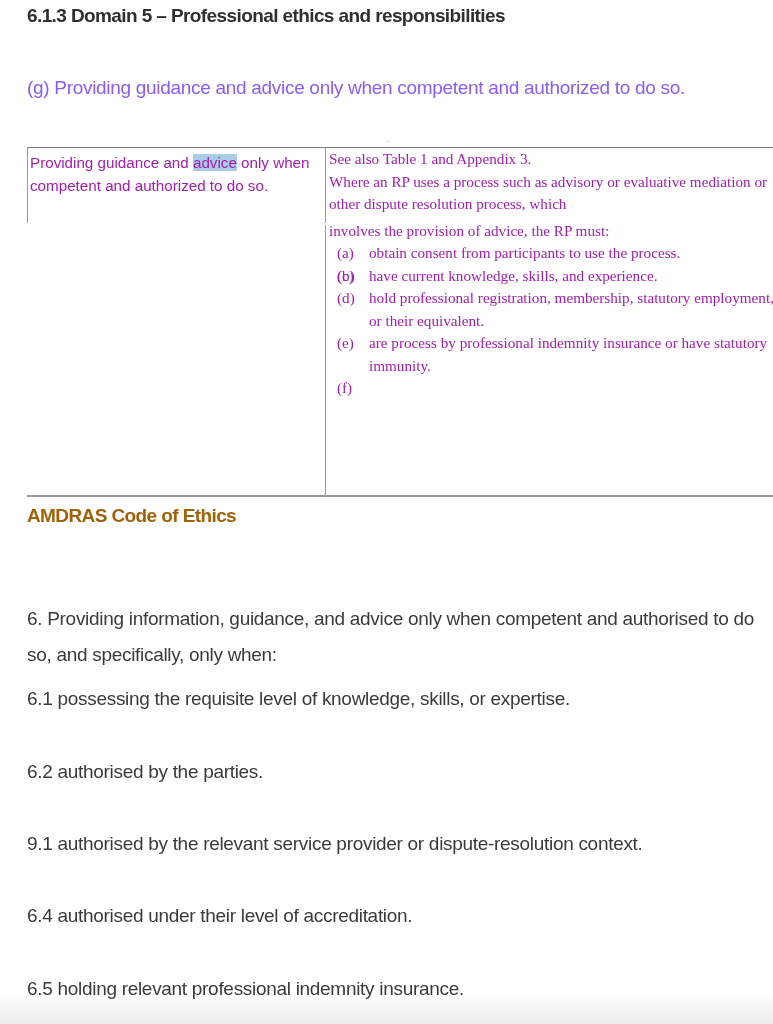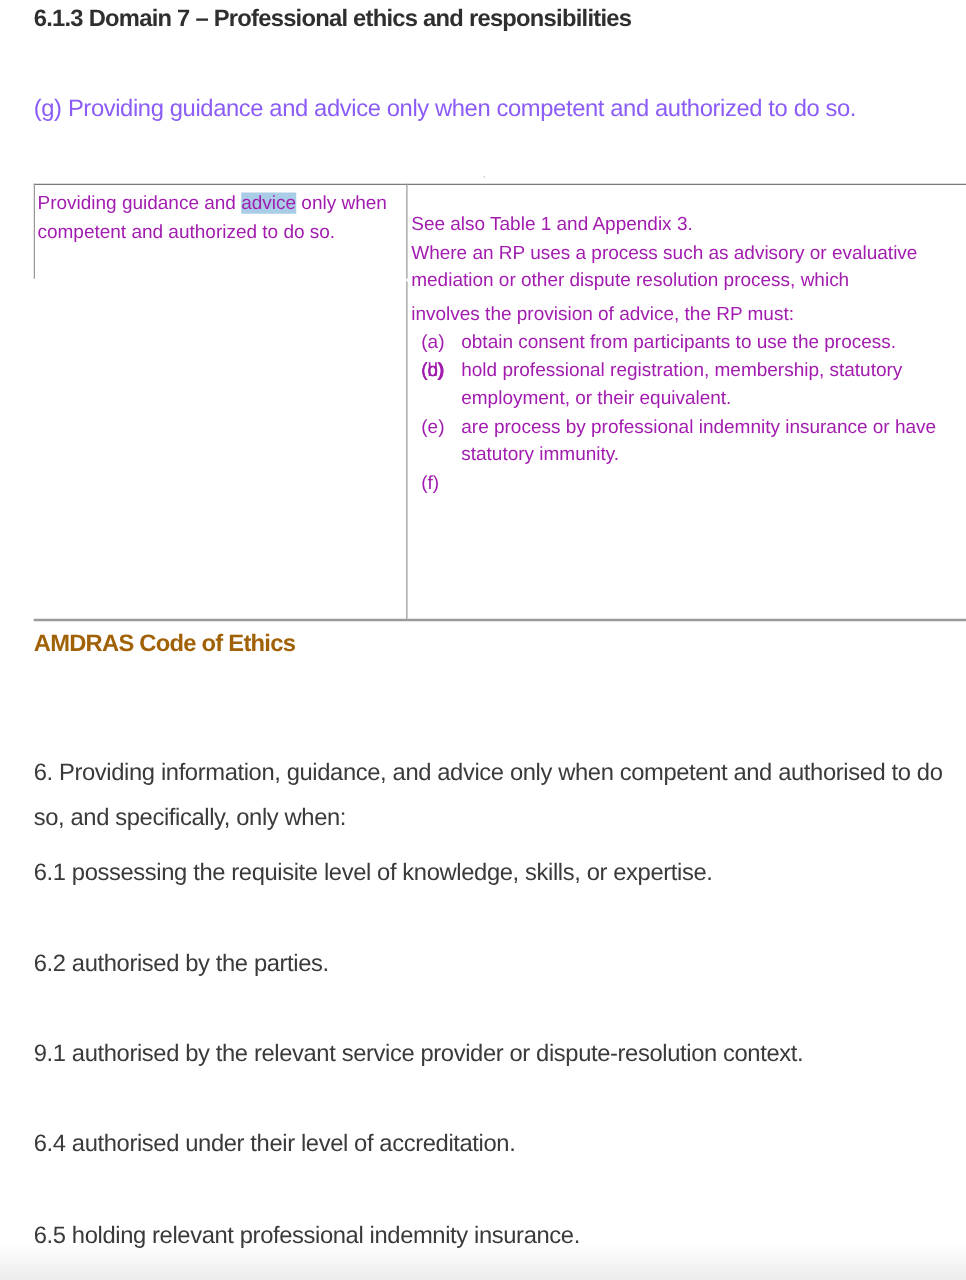--- a/index.html
+++ b/index.html
@@ -30,59 +30,60 @@
     .tbl .lborder { position: absolute; left: 0; top: 0; width: 1px; height: 76px; background: #9a9a9a; }
     .tbl .mborder1 { position: absolute; left: 298px; top: 0; width: 1px; height: 76px; background: #9a9a9a; }
     .tbl .mborder2 { position: absolute; left: 298px; top: 78px; width: 1px; height: 270px; background: #9a9a9a; }
     .tbl .dot { position: absolute; left: 360px; top: -6px; width: 1px; height: 1px; background: #bbb; }
     .cell-left {
       position: absolute; left: 3px; top: 5px; width: 295px;
       line-height: 22.5px;
     }
     .hl { background: #a9cde6; }
     .cell-right {
-      position: absolute; left: 302px; top: 22px; width: 444px;
+      position: absolute; left: 302px; top: 1px; width: 444px;
       line-height: 22.5px;
+      font-family: Liberation Serif, serif;
     }
     .cell-right .must { margin-top: 4px; }
     .li { position: relative; padding-left: 40px; }
     .li .lbl { position: absolute; left: 8px; top: 0; }
     .h4 {
       position: absolute; left: 27px; top: 505px;
       font-size: 19px; font-weight: bold; color: #a16207; letter-spacing: -0.6px;
     }
     .para {
       position: absolute; left: 27px; font-size: 19px; color: #3a3a3a;
       letter-spacing: -0.3px; line-height: 36px;
     }
     .fade {
       position: absolute; left: 0; top: 994px; width: 773px; height: 30px;
       background: linear-gradient(#ffffff, #ececec);
     }
   </style>
 </head>
 <body>
 
-<div class="h3">6.1.3 Domain 7 – Professional ethics and responsibilities</div>
+<div class="h3">6.1.3 Domain 5 – Professional ethics and responsibilities</div>
 <div class="intro">(g) Providing guidance and advice only when competent and authorized to do so.</div>
 
 <div class="tbl">
   <div class="topline"></div>
   <div class="lborder"></div>
   <div class="mborder1"></div>
   <div class="mborder2"></div>
   <div class="dot"></div>
   <div class="cell-left"><span>Providing guidance and </span><span class="hl">advice</span><span> only when competent and authorized to do so.</span></div>
   <div class="cell-right">
     <div>See also Table 1 and Appendix 3.</div>
     <div style="width:440px">Where an RP uses a process such as advisory or evaluative mediation or other dispute resolution process, which</div>
     <div class="must">involves the provision of advice, the RP must:</div>
     <div class="li"><span class="lbl">(a)</span><span>obtain consent from participants to use the process.</span></div>
     <div class="li" style="width:370px"><span class="lbl">(b)</span></div>
-    <div class="li"><span class="lbl">(c)</span></div>
+    <div class="li"><span class="lbl">(c)</span><span>have current knowledge, skills, and experience.</span></div>
     <div class="li" style="width:410px"><span class="lbl">(d)</span><span>hold professional registration, membership, statutory employment, or their equivalent.</span></div>
     <div class="li" style="width:400px"><span class="lbl">(e)</span><span>are process by professional indemnity insurance or have statutory immunity.</span></div>
     <div class="li" style="width:400px"><span class="lbl">(f)</span></div>
   </div>
   <div class="botline"></div>
 </div>
 
 <div class="h4">AMDRAS Code of Ethics</div>
 
 <div class="para" style="top:601px; width:740px;">6. Providing information, guidance, and advice only when competent and authorised to do so, and specifically, only when:</div>

